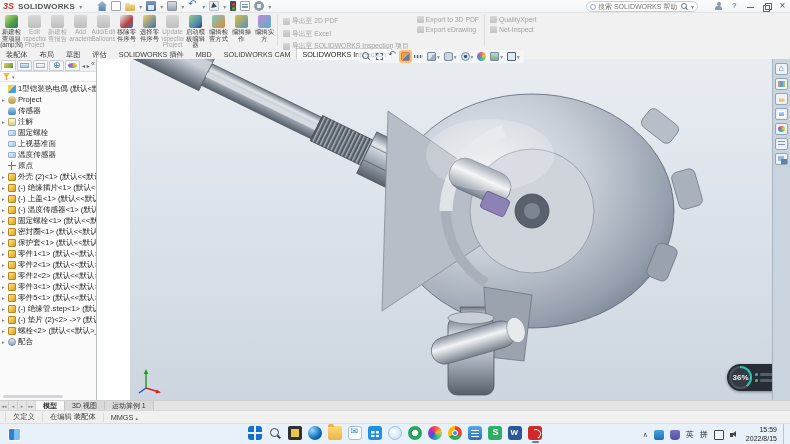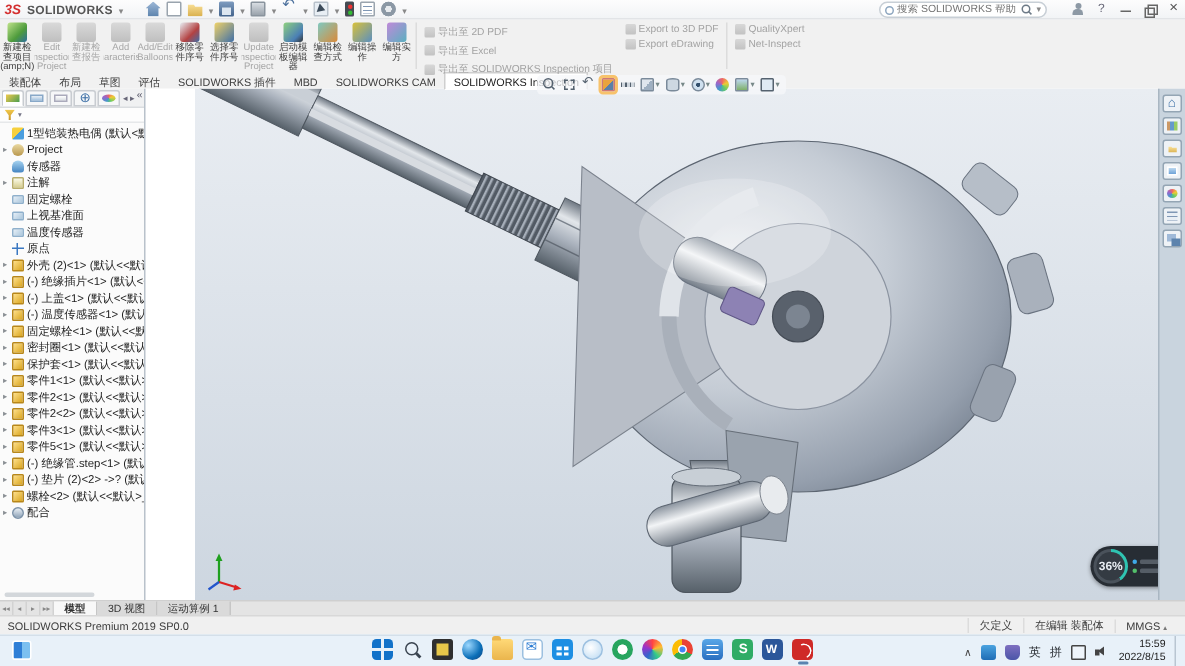--- a/index.html
+++ b/index.html
@@ -630,21 +630,20 @@
   <span class="dnav dn1"></span>
   <span class="dnav dn2"></span>
   <span class="dnav dn3"></span>
   <span class="dnav dn4"></span>
   <span class="dtab active">模型</span>
   <span class="dtab">3D 视图</span>
   <span class="dtab">运动算例 1</span>
 </div>
 
 <div class="statusbar">
-  <span class="sleft">SOLIDWORKS Premium 2019 SP0.0</span>
   <span class="sitem">欠定义</span>
   <span class="sitem">在编辑 装配体</span>
   <span class="sitem"><span>MMGS</span><span class="scaret"></span></span>
 </div>
 
 <div class="taskbar">
   <div class="tbleft"><span class="ai ai-widgets" style="width:13px;height:13px;display:inline-block;"></span></div>
   <div class="tbcenter">
     <span class="aiwrap">
         <span class="ai ai-start"></span>

